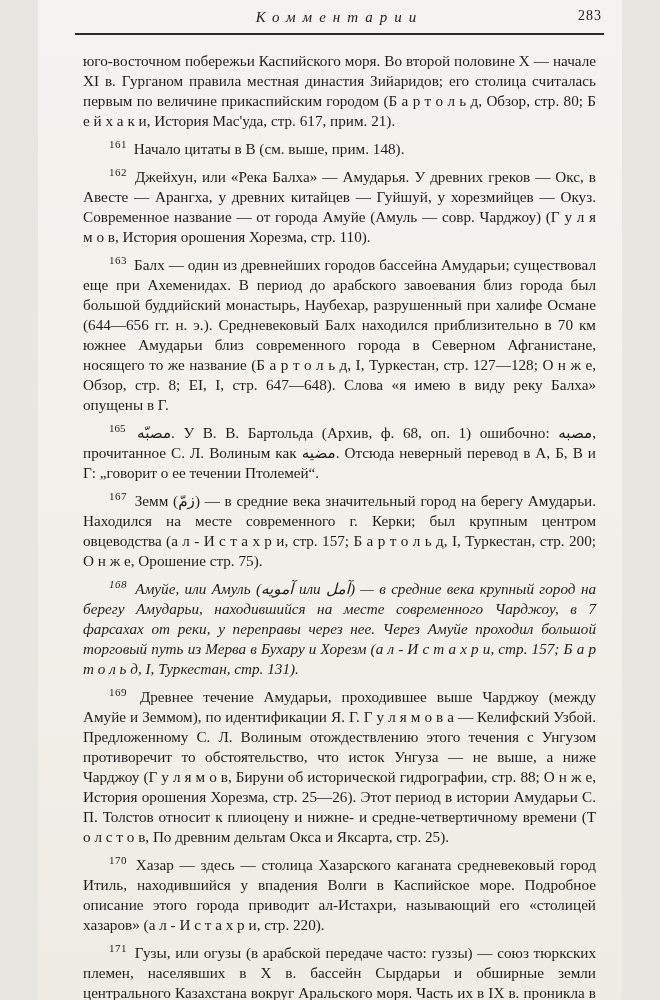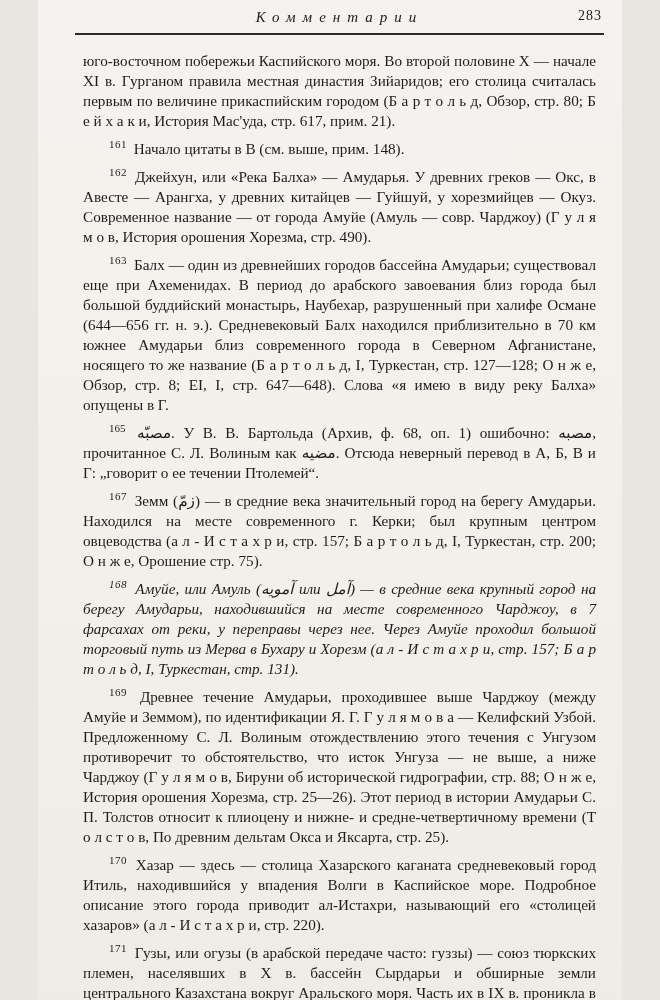--- a/index.html
+++ b/index.html
@@ -72,21 +72,21 @@
   <div class="header">
     <span class="running-title">Комментарии</span>
     <span class="page-number">283</span>
   </div>
   <div class="rule"></div>
 
   <div class="text-block">
     <p class="cont">юго-восточном побережьи Каспийского моря. Во второй половине X — начале XI в. Гурганом правила местная династия Зийаридов; его столица считалась первым по величине прикаспийским городом (Б а р т о л ь д, Обзор, стр. 80; Б е й х а к и, История Мас'уда, стр. 617, прим. 21).</p>
     <div id="footnotes">
         <p class="footnote fn-161"><sup class="fn-num">161</sup><span> Начало цитаты в В (см. выше, прим. 148).</span></p>
-        <p class="footnote fn-162"><sup class="fn-num">162</sup><span> Джейхун, или «Река Балха» — Амударья. У древних греков — Окс, в Авесте — Арангха, у древних китайцев — Гуйшуй, у хорезмийцев — Окуз. Современное название — от города Амуйе (Амуль — совр. Чарджоу) (Г у л я м о в, История орошения Хорезма, стр. 490).</span></p>
+        <p class="footnote fn-162"><sup class="fn-num">162</sup><span> Джейхун, или «Река Балха» — Амударья. У древних греков — Окс, в Авесте — Арангха, у древних китайцев — Гуйшуй, у хорезмийцев — Окуз. Современное название — от города Амуйе (Амуль — совр. Чарджоу) (Г у л я м о в, История орошения Хорезма, стр. 110).</span></p>
         <p class="footnote fn-163"><sup class="fn-num">163</sup><span> Балх — один из древнейших городов бассейна Амударьи; существовал еще при Ахеменидах. В период до арабского завоевания близ города был большой буддийский монастырь, Наубехар, разрушенный при халифе Османе (644—656 гг. н. э.). Средневековый Балх находился приблизительно в 70 км южнее Амударьи близ современного города в Северном Афганистане, носящего то же название (Б а р т о л ь д, I, Туркестан, стр. 127—128; О н  ж е, Обзор, стр. 8; EI, I, стр. 647—648). Слова «я имею в виду реку Балха» опущены в Г.</span></p>
         <p class="footnote fn-165"><sup class="fn-num">165</sup><span> مصبّه. У В. В. Бартольда (Архив, ф. 68, оп. 1) ошибочно: مصبه, прочитанное С. Л. Волиным как مضيه. Отсюда неверный перевод в А, Б, В и Г: „говорит о ее течении Птолемей“.</span></p>
         <p class="footnote fn-167"><sup class="fn-num">167</sup><span> Земм (زمّ) — в средние века значительный город на берегу Амударьи. Находился на месте современного г. Керки; был крупным центром овцеводства (а л - И с т а х р и, стр. 157; Б а р т о л ь д, I, Туркестан, стр. 200; О н  ж е, Орошение стр. 75).</span></p>
         <p class="footnote fn-168"><sup class="fn-num">168</sup><span> Амуйе, или Амуль (آمويه или آمل) — в средние века крупный город на берегу Амударьи, находившийся на месте современного Чарджоу, в 7 фарсахах от реки, у переправы через нее. Через Амуйе проходил большой торговый путь из Мерва в Бухару и Хорезм (а л - И с т а х р и, стр. 157; Б а р т о л ь д, I, Туркестан, стр. 131).</span></p>
         <p class="footnote fn-169"><sup class="fn-num">169</sup><span> Древнее течение Амударьи, проходившее выше Чарджоу (между Амуйе и Земмом), по идентификации Я. Г. Г у л я м о в а — Келифский Узбой. Предложенному С. Л. Волиным отождествлению этого течения с Унгузом противоречит то обстоятельство, что исток Унгуза — не выше, а ниже Чарджоу (Г у л я м о в,  Бируни об исторической гидрографии, стр. 88; О н  ж е, История орошения Хорезма, стр. 25—26). Этот период в истории Амударьи С. П. Толстов относит к плиоцену и нижне- и средне-четвертичному времени (Т о л с т о в, По древним дельтам Окса и Яксарта, стр. 25).</span></p>
         <p class="footnote fn-170"><sup class="fn-num">170</sup><span> Хазар — здесь — столица Хазарского каганата  средневековый город Итиль, находившийся у впадения Волги в Каспийское море. Подробное описание этого города приводит ал-Истахри, называющий его «столицей хазаров» (а л - И с т а х р и, стр. 220).</span></p>
         <p class="footnote fn-171"><sup class="fn-num">171</sup><span> Гузы, или огузы (в арабской передаче часто: гуззы) — союз тюркских племен, населявших в X в. бассейн Сырдарьи и обширные земли центрального Казахстана вокруг Аральского моря. Часть их в IX в. проникла в Хорасан, Западную Туркмению и район Дихистана. Во второй половине X в. огузы, населявшие  юго-западное побережье Аральского моря, приняли ислам и стали называть себя туркменами. (Я к у б о в-</span></p>
       </div>
   </div>
 </div>

